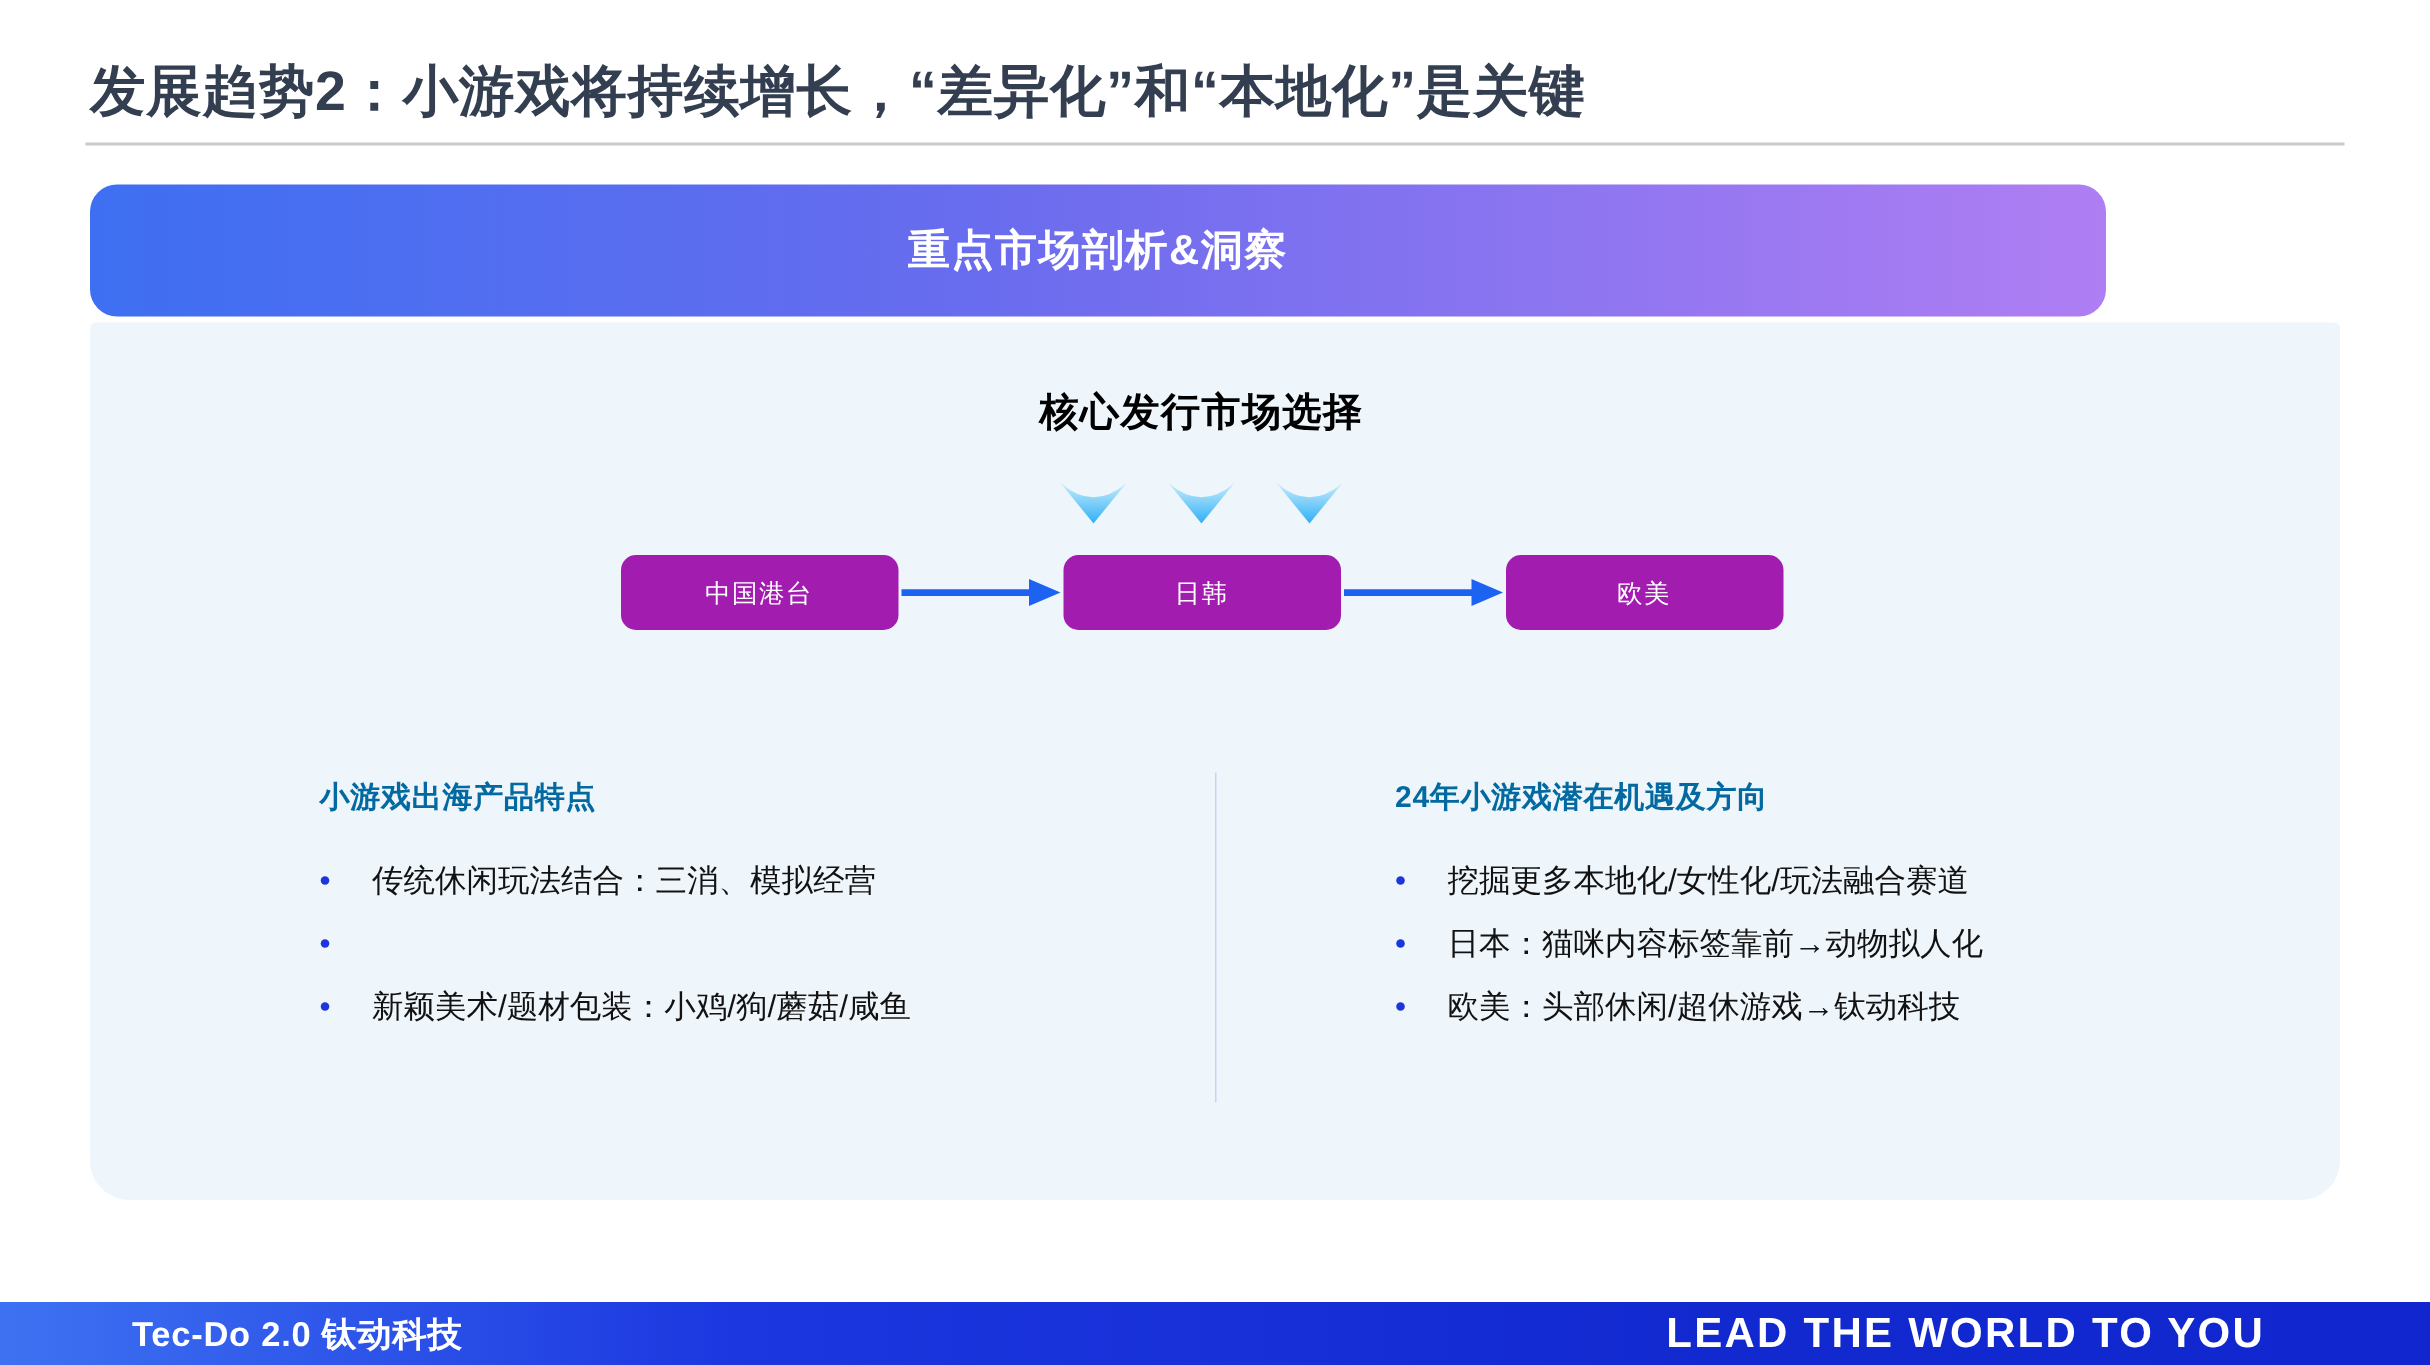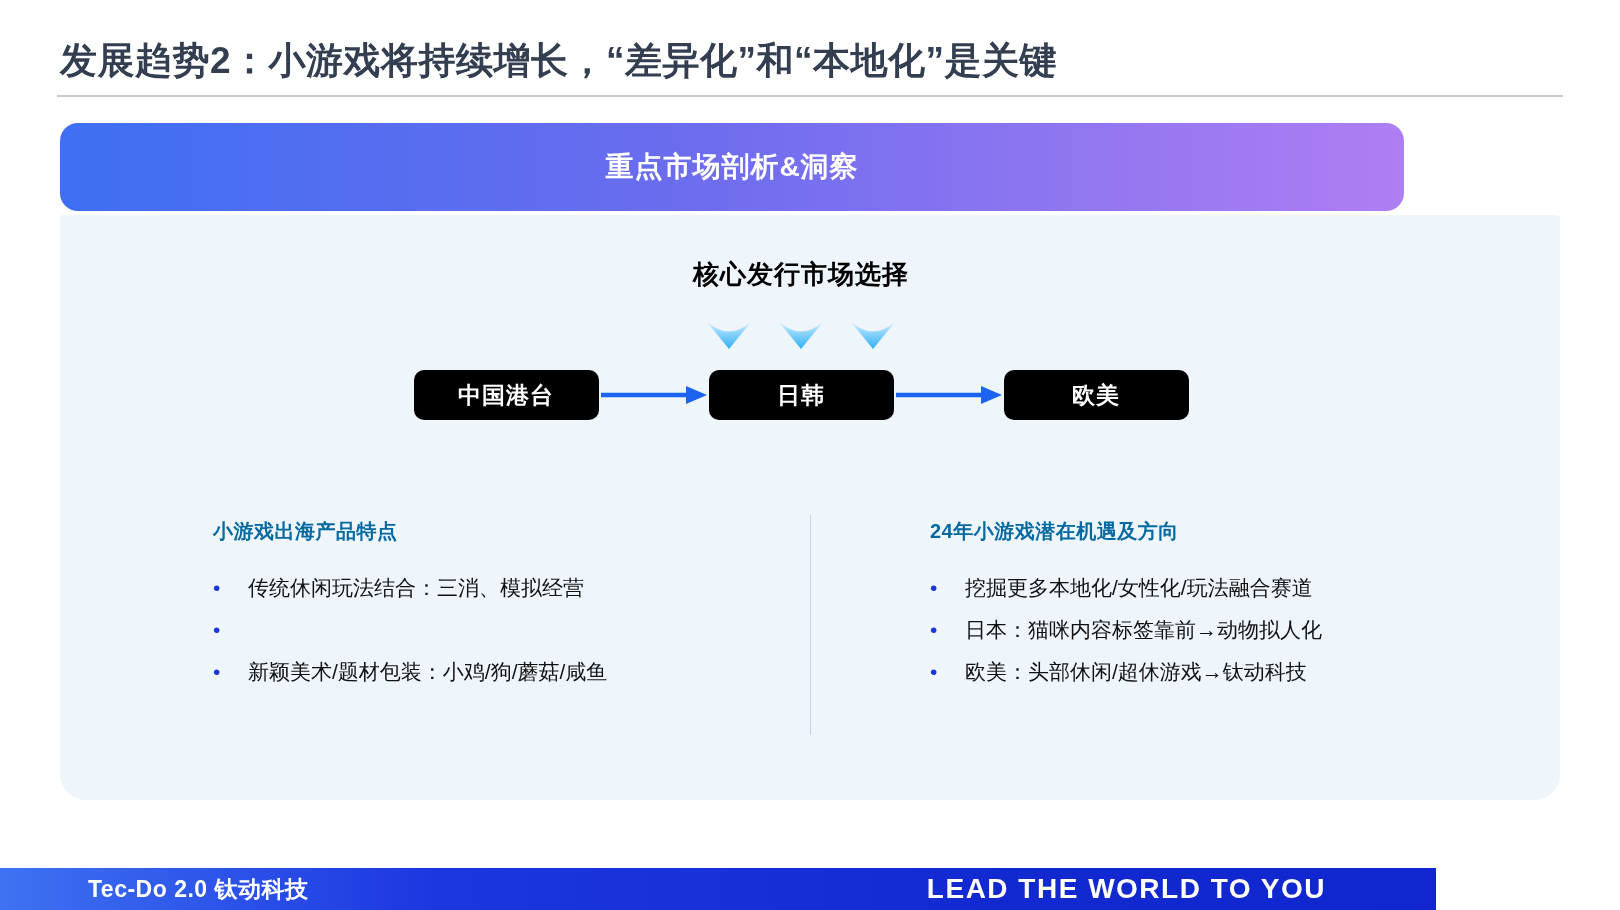--- a/index.html
+++ b/index.html
@@ -48,22 +48,22 @@
   }
   .market-heading {
     margin-top: 42px; font-size: 26px; font-weight: 700; color: #000000;
     letter-spacing: 1px;
   }
   .down-arrows { margin-top: 28px; display: flex; gap: 26px; }
   .down-arrow { width: 46px; height: 30px; }
   .flow-row { margin-top: 20px; display: flex; align-items: center; }
   .market-box {
     width: 185px; height: 50px; border-radius: 10px;
-    background: #000000; color: #ffffff;
-    font-size: 23px; font-weight: 700; letter-spacing: 1px;
+    background: #a21caf; color: #ffffff;
+    font-size: 17px; font-weight: 400; letter-spacing: 1px;
     display: flex; align-items: center; justify-content: center;
   }
   .flow-arrow { width: 110px; height: 22px; }
 
   
   .divider {
     position: absolute; left: 750px; top: 300px;
     width: 1px; height: 220px; background: #C7D5EC;
   }
   .column { position: absolute; top: 303px; }
@@ -77,21 +77,21 @@
     display: flex; align-items: baseline; margin-bottom: 16px;
     font-size: 21px; color: #121212; line-height: 26px; white-space: nowrap;
   }
   .bullet-dot {
     color: #1C36DC; font-size: 21px; width: 16px; flex: 0 0 16px;
     margin-right: 19px;
   }
 
   
   .footer {
-    position: absolute; left: 0; top: 868px; width: 1436px; height: 42px;
+    position: absolute; left: 0; top: 868px; width: 1620px; height: 42px;
     background: linear-gradient(90deg, #3E72F2 0%, #1C37E0 30%, #1229D0 70%, #1126CE 100%);
     display: flex; align-items: center; justify-content: space-between;
     box-sizing: border-box; padding: 0 110px 0 88px;
   }
   .footer-brand {
     color: #ffffff; font-size: 23px; font-weight: 800; letter-spacing: 0.5px;
   }
   .footer-slogan {
     color: #ffffff; font-size: 28px; font-weight: 600; letter-spacing: 1.5px;
   }

